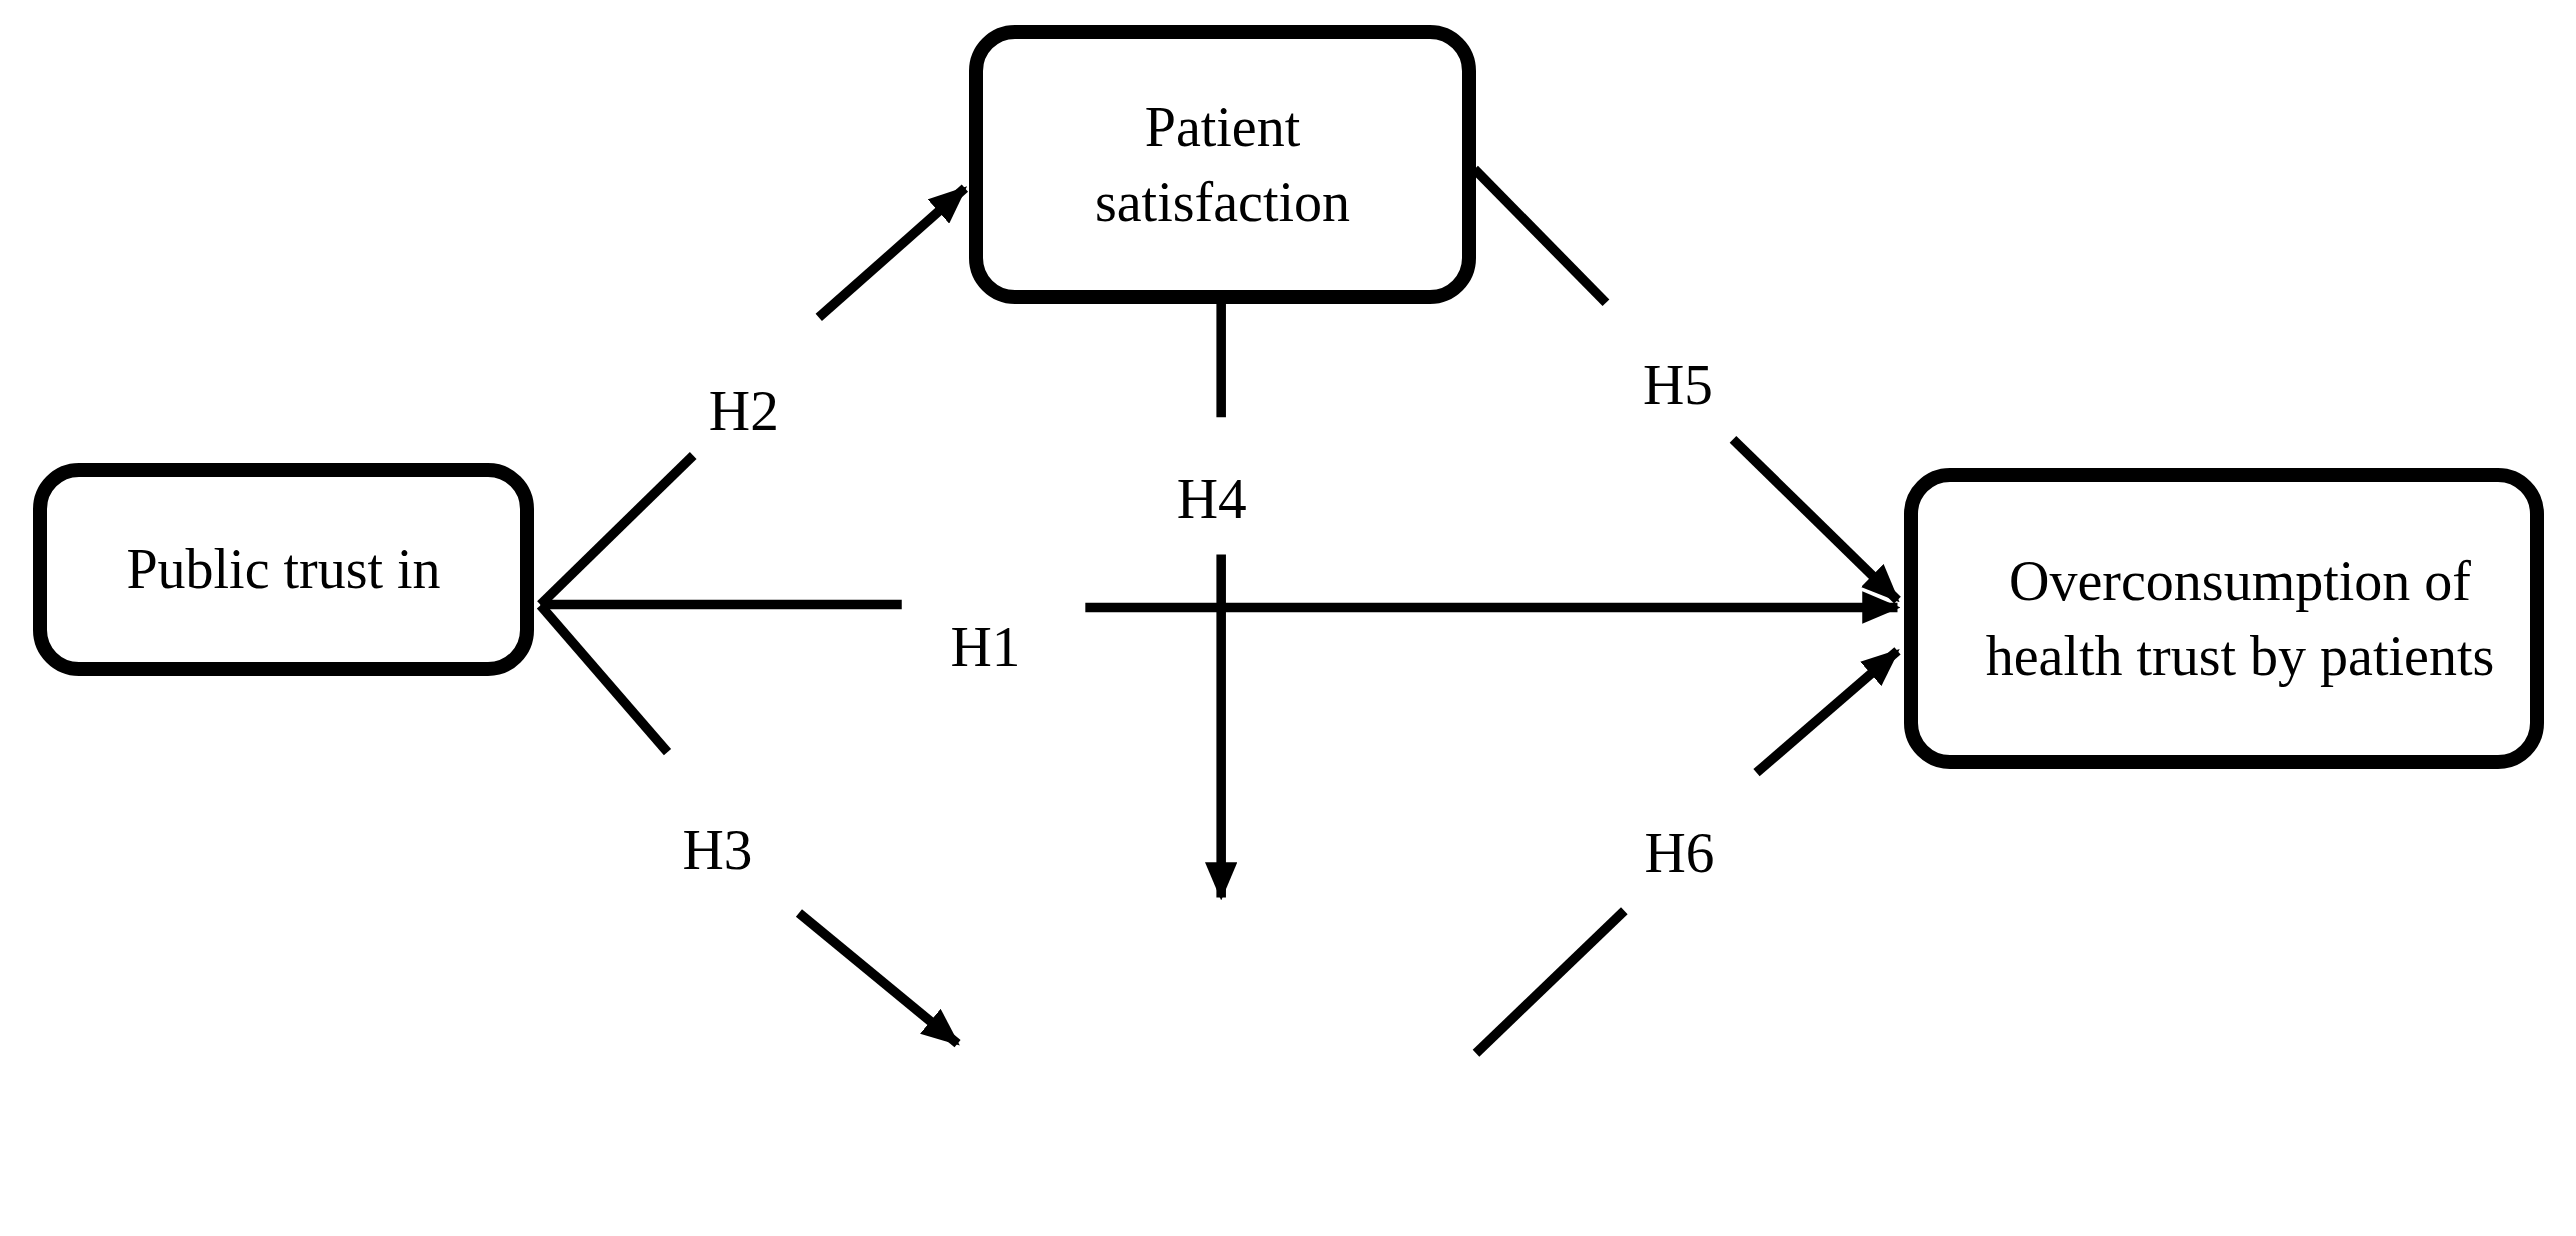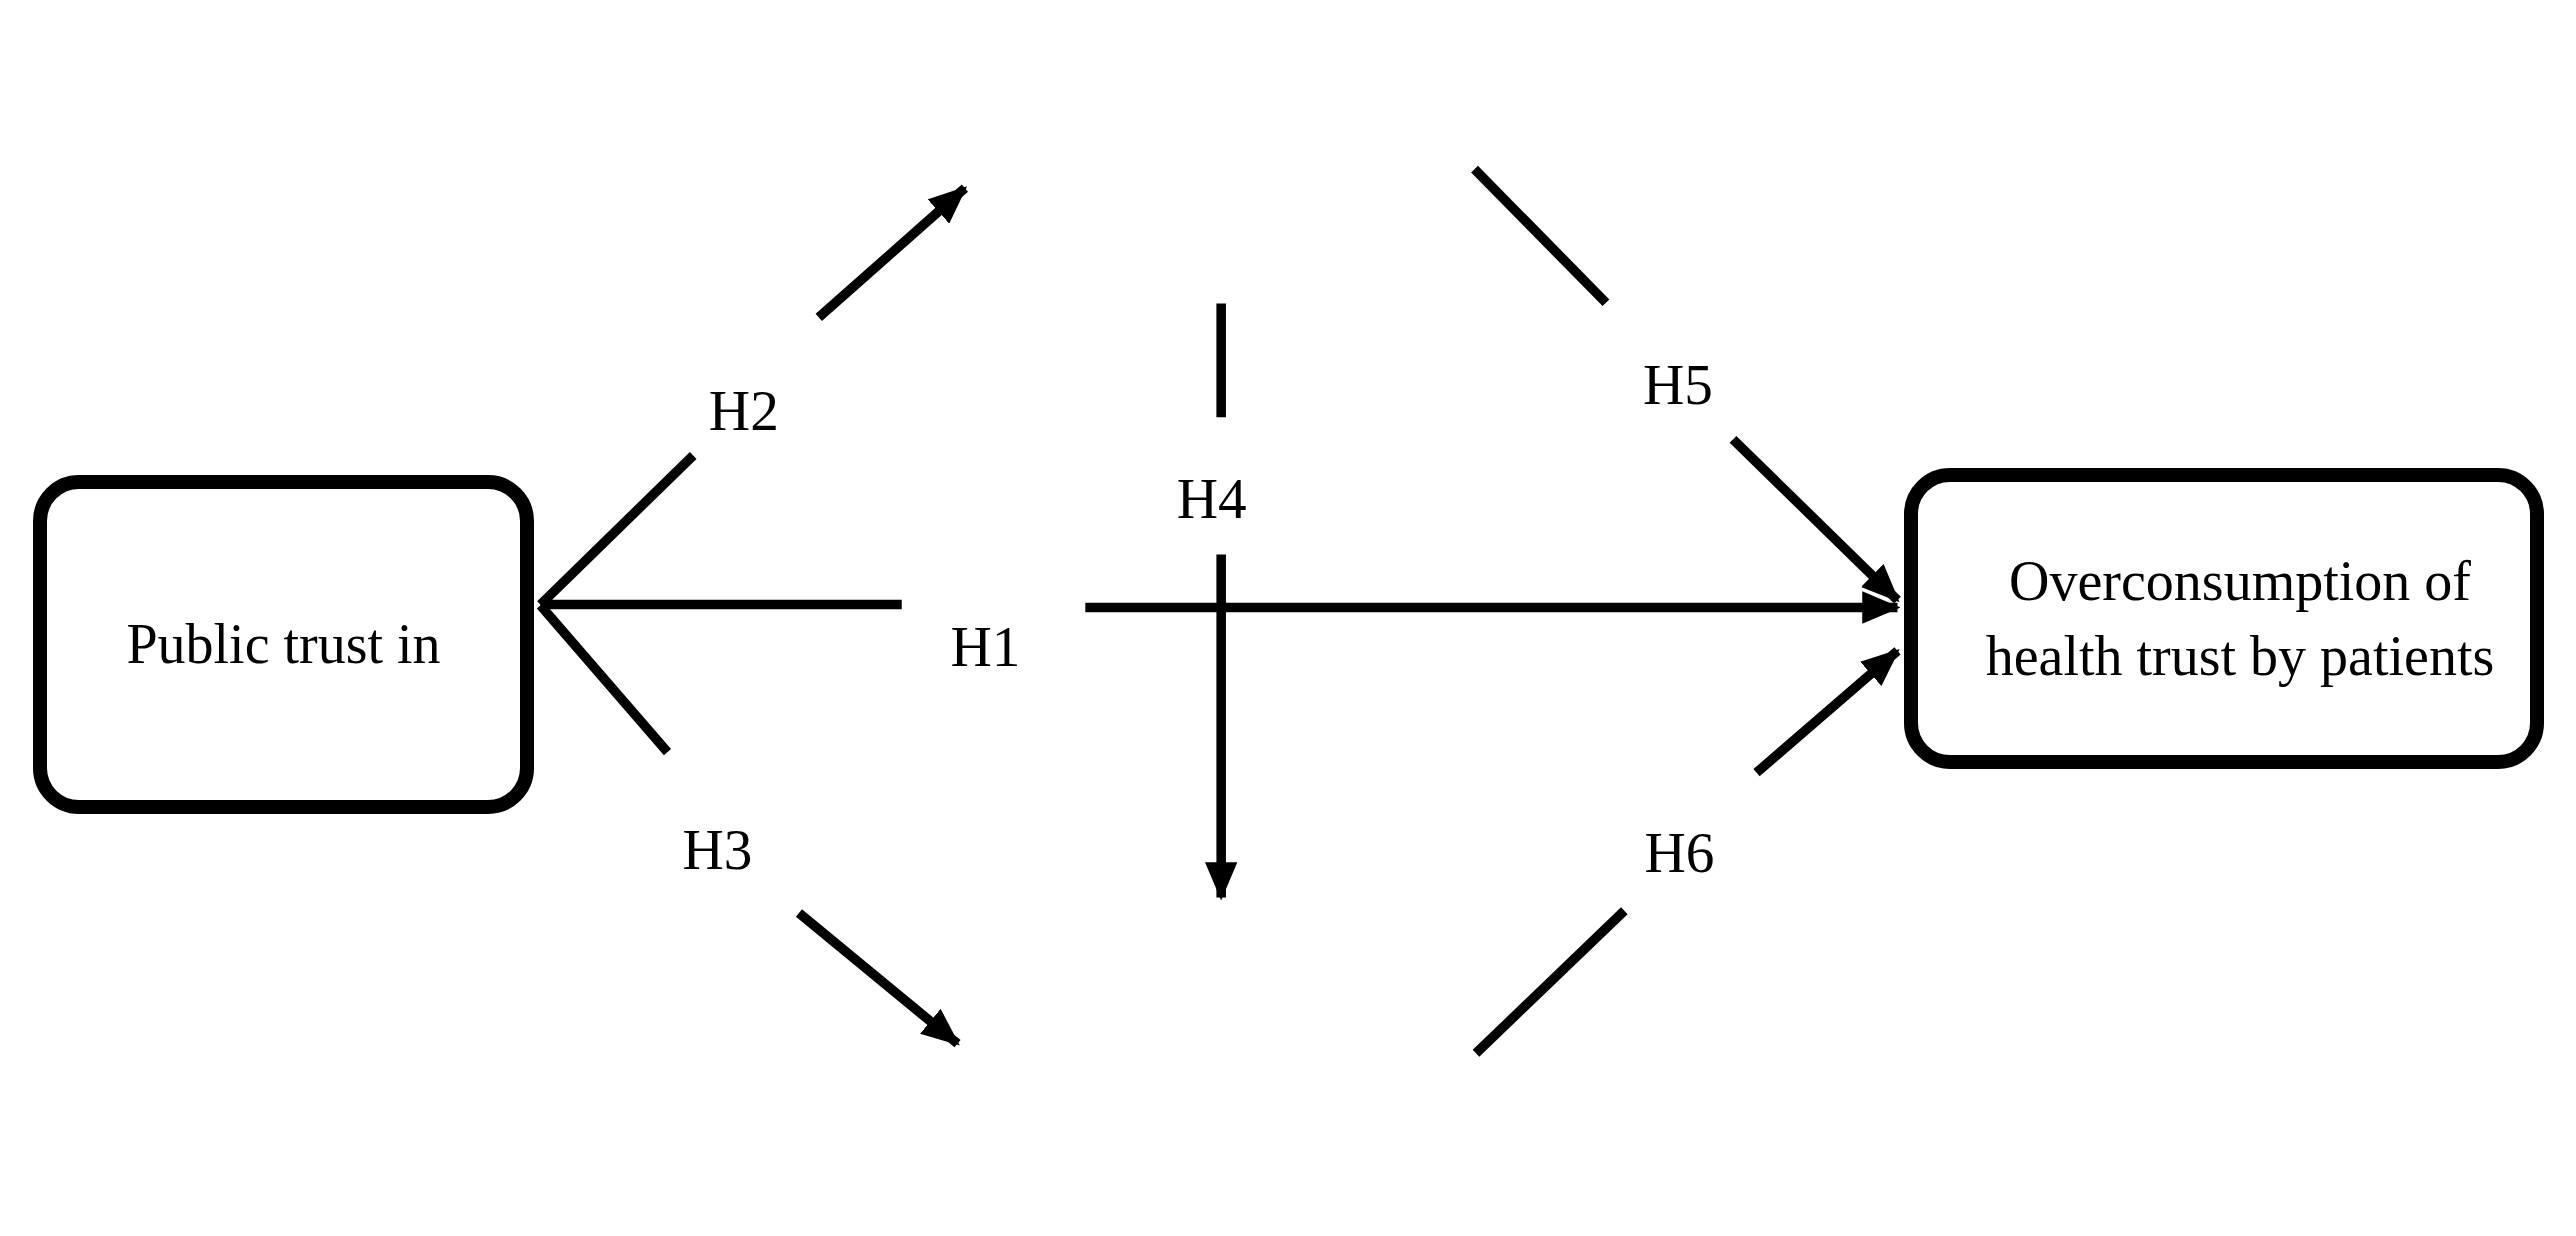--- a/index.html
+++ b/index.html
@@ -46,21 +46,21 @@
     justify-content: center;
     text-align: center;
     font-size: 56px;
     line-height: 75px;
   }
   .node span {
     display: block;
     white-space: nowrap;
   }
   
-  .node-public-trust        { left: 33px;   top: 463px;  width: 501px; height: 339px; margin-top: 12px; }
+  .node-public-trust        { left: 33px;   top: 463px;  width: 501px; height: 213px; }
   .node-patient-satisfaction{ left: 969px; top: 25px;   width: 507px; height: 279px; }
   .node-overconsumption     { left: 1904px; top: 468px;  width: 640px; height: 301px; padding-left: 32px; }
   .node-nonadherence        { left: 966px; top: 904px; width: 510px; height: 308px; }
 </style>
 </head>
 <body>
 
 <div class="canvas">
 
   <svg class="edges-layer" viewBox="0 0 3508 1684" xmlns="http://www.w3.org/2000/svg">
@@ -104,20 +104,24 @@
       <line class="edge-line" x1="2010" y1="1434" x2="2212" y2="1240"></line>
       <line class="edge-line" x1="2392" y1="1052" x2="2584" y2="886" marker-end="url(#arrowhead)"></line>
       <text class="edge-label" x="2287" y="1187">H6</text>
     </g>
   </svg>
 
   <div class="node node-public-trust">
     <span>Public trust in</span>
   </div>
 
+  <div class="node node-patient-satisfaction">
+    <span>Patient</span>
+    <span>satisfaction</span>
+  </div>
 
   <div class="node node-overconsumption">
     <span>Overconsumption of</span>
     <span>health trust by patients</span>
   </div>
 
 
 </div>
 
 

